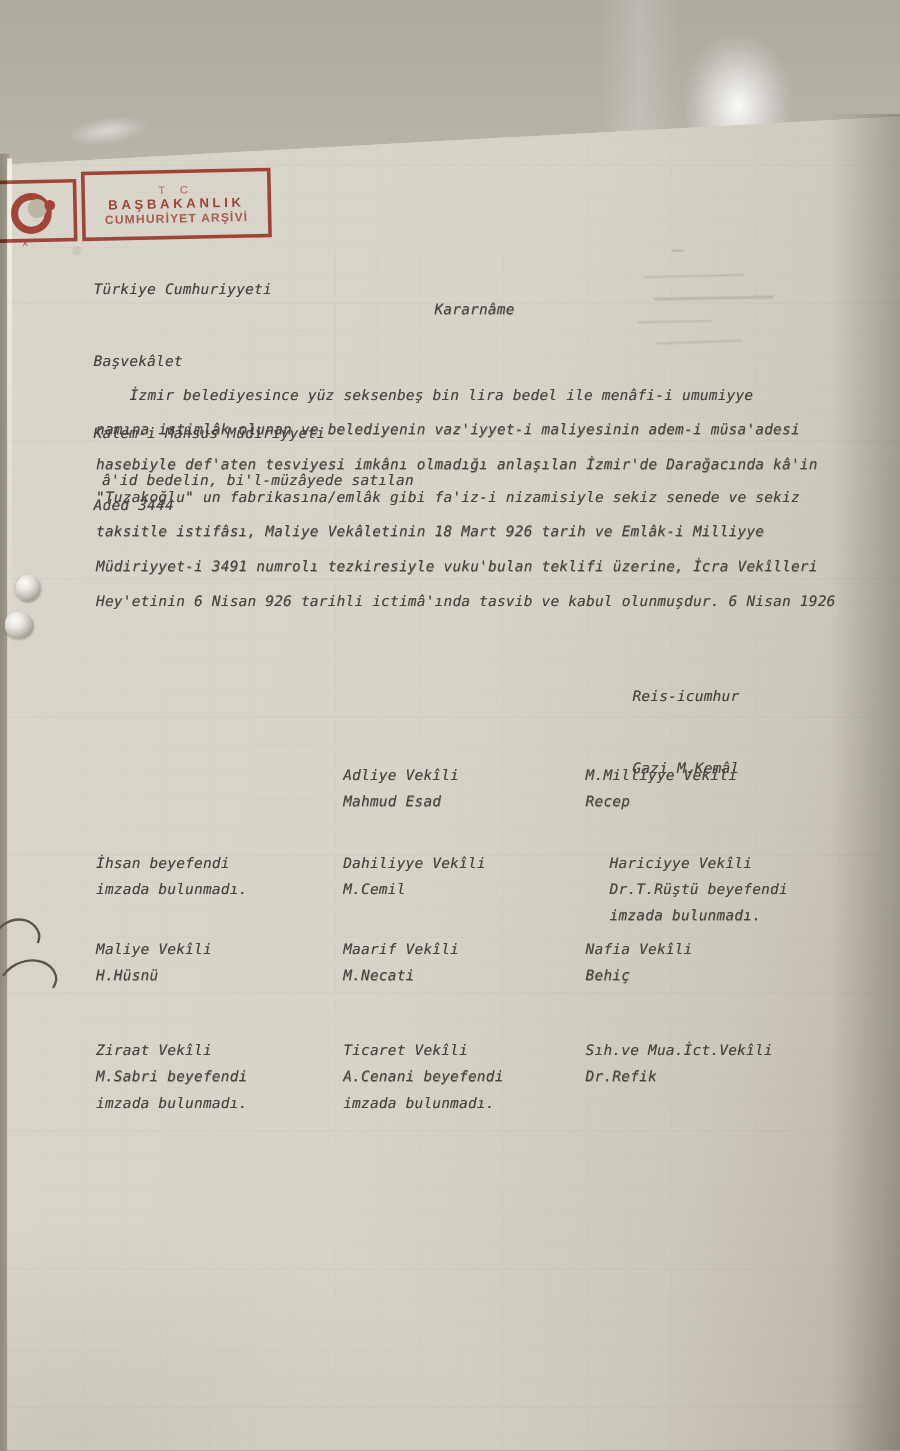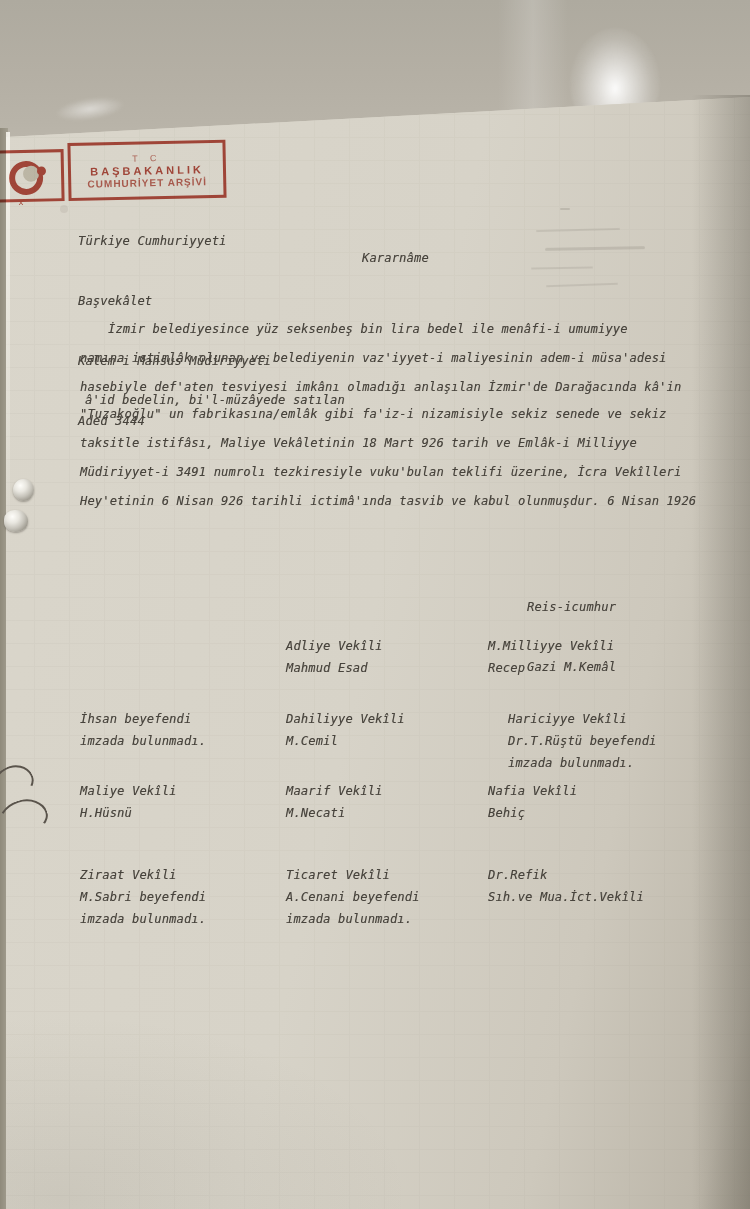--- a/index.html
+++ b/index.html
@@ -48,21 +48,21 @@
   .stamp-org{font-size:11px;font-weight:bold;letter-spacing:3px;}
   .stamp-dept{font-size:10px;font-weight:bold;letter-spacing:1px;opacity:.85;}
   
   .tw{color:#47433c;font-size:12px;letter-spacing:.2px;white-space:pre;
     text-shadow:.3px .3px .5px rgba(71,67,60,.45);font-style:italic;}
   .letterhead{position:absolute;left:78px;top:191px;line-height:20px;}
   .letterhead span{display:block;}
   .doc-title{position:absolute;left:362px;top:251px;}
   .body-block{position:absolute;left:80px;top:315px;width:640px;}
   .body-line{position:absolute;left:0;text-align:center;}
-  .president{position:absolute;left:527px;top:557px;line-height:20px;}
+  .president{position:absolute;left:527px;top:530px;line-height:20px;}
   .president span{display:block;}
   .signer{position:absolute;width:200px;line-height:21.7px;}
   .signer span{display:block;}
   
   .fastener{position:absolute;border-radius:50%;
     background:radial-gradient(circle at 35% 30%,#fefdf9 0%,#e8e6df 30%,#c6c3ba 55%,#918d82 85%,#7d796e 100%);
     box-shadow:0 1px 2px rgba(60,56,48,.4);}
   .fastener.f1{left:13px;top:479px;width:21px;height:22px;}
   .fastener.f2{left:4px;top:510px;width:24px;height:22px;border-radius:46% 54% 52% 48%;}
   .hole-arc{position:absolute;border:2.5px solid #5a544c;border-bottom-color:transparent;border-left-color:transparent;
@@ -158,21 +158,21 @@
     <span>Nafia Vekîli</span><span>Behiç</span><span></span>
   </div>
 
   <div class="signer tw" style="left:80px;top:822px">
     <span>Ziraat Vekîli</span><span>M.Sabri beyefendi</span><span>imzada bulunmadı.</span>
   </div>
   <div class="signer tw" style="left:286px;top:822px">
     <span>Ticaret Vekîli</span><span>A.Cenani beyefendi</span><span>imzada bulunmadı.</span>
   </div>
   <div class="signer tw" style="left:488px;top:822px">
-    <span>Dr.Refik</span><span>Sıh.ve Mua.İct.Vekîli</span><span></span>
+    <span>Sıh.ve Mua.İct.Vekîli</span><span>Dr.Refik</span><span></span>
   </div>
 
   <div class="fastener f1"></div>
   <div class="fastener f2"></div>
   <div class="hole-arc a1"></div>
   <div class="hole-arc a2"></div>
   <div class="pencil p1"></div>
   <div class="pencil p2"></div>
   <div class="pencil p3"></div>
   <div class="pencil p4"></div>

